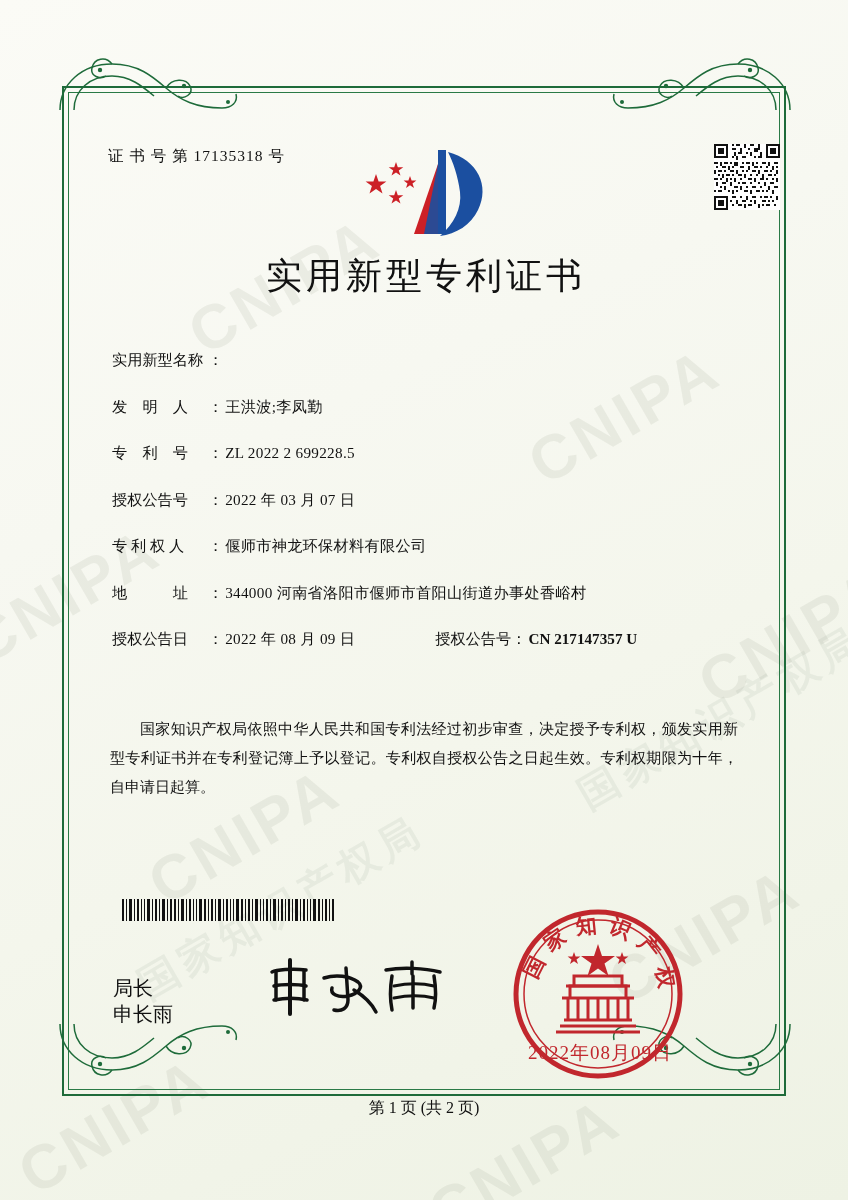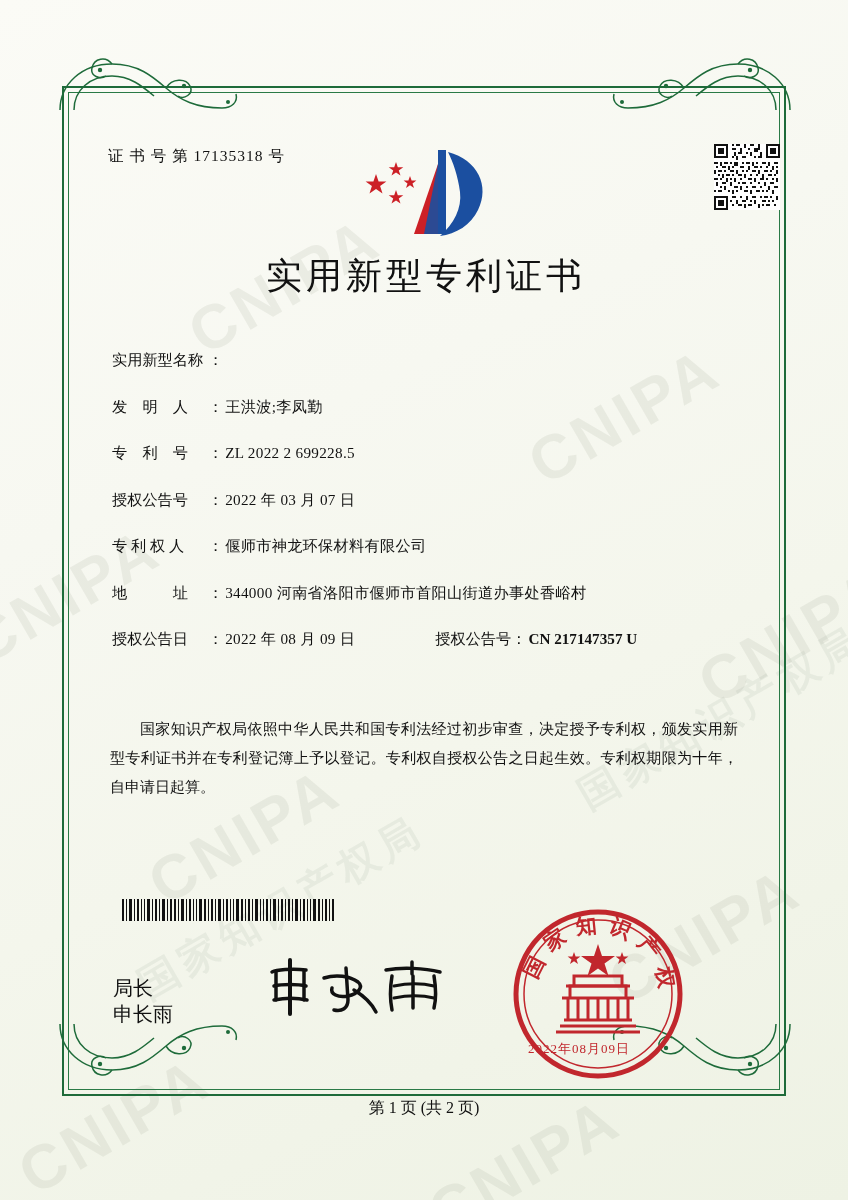--- a/index.html
+++ b/index.html
@@ -179,21 +179,21 @@
 
   
   .seal {
     position: absolute;
     left: 512px; top: 908px;
     width: 172px; height: 172px;
   }
   .seal-date {
     position: absolute;
     left: 528px; top: 1040px;
-    font-size: 13px;
+    font-size: 19px;
     color: #c1272d;
     letter-spacing: 1px;
   }
 
   
   .pagenum {
     position: absolute;
     left: 0; right: 0; top: 1098px;
     text-align: center;
     font-size: 16px;

